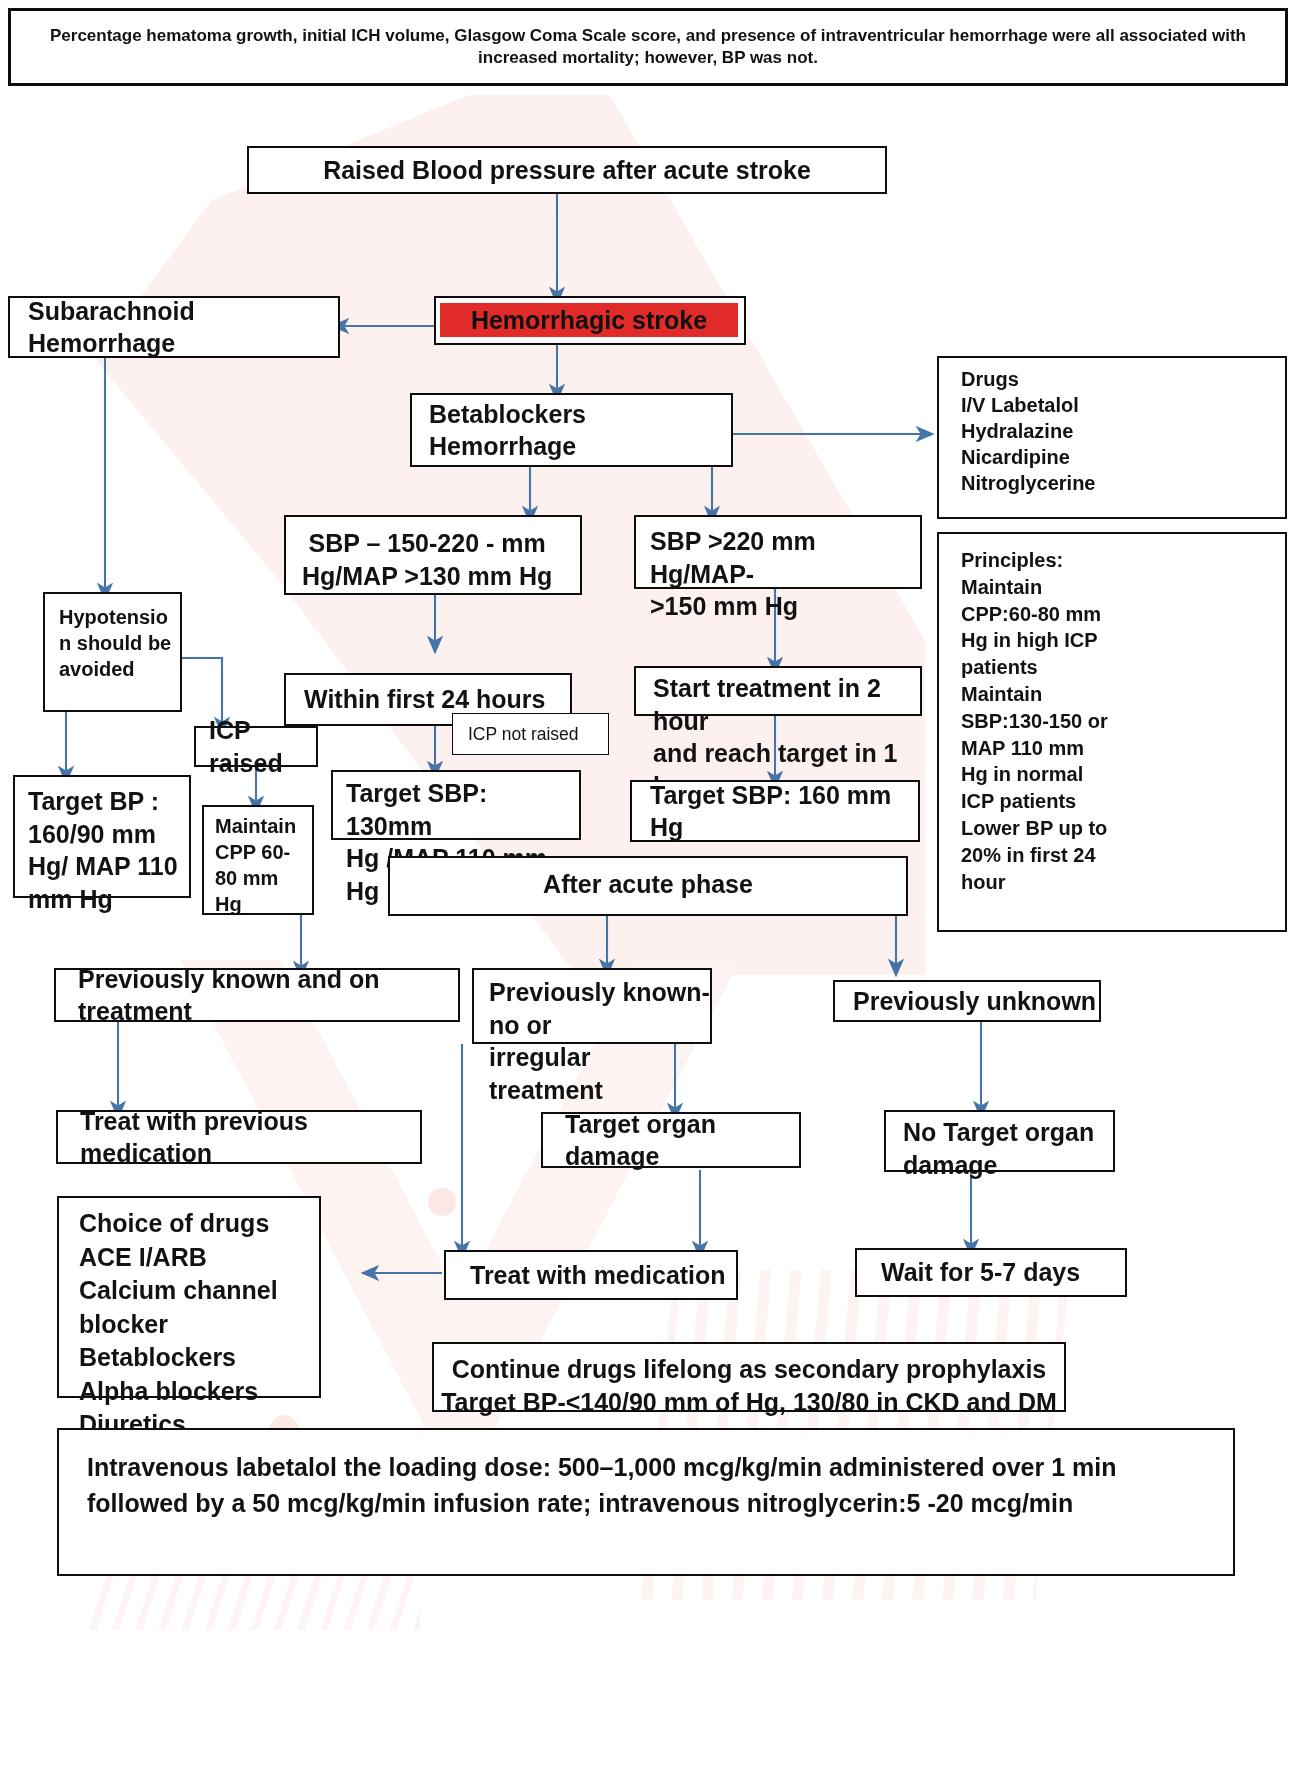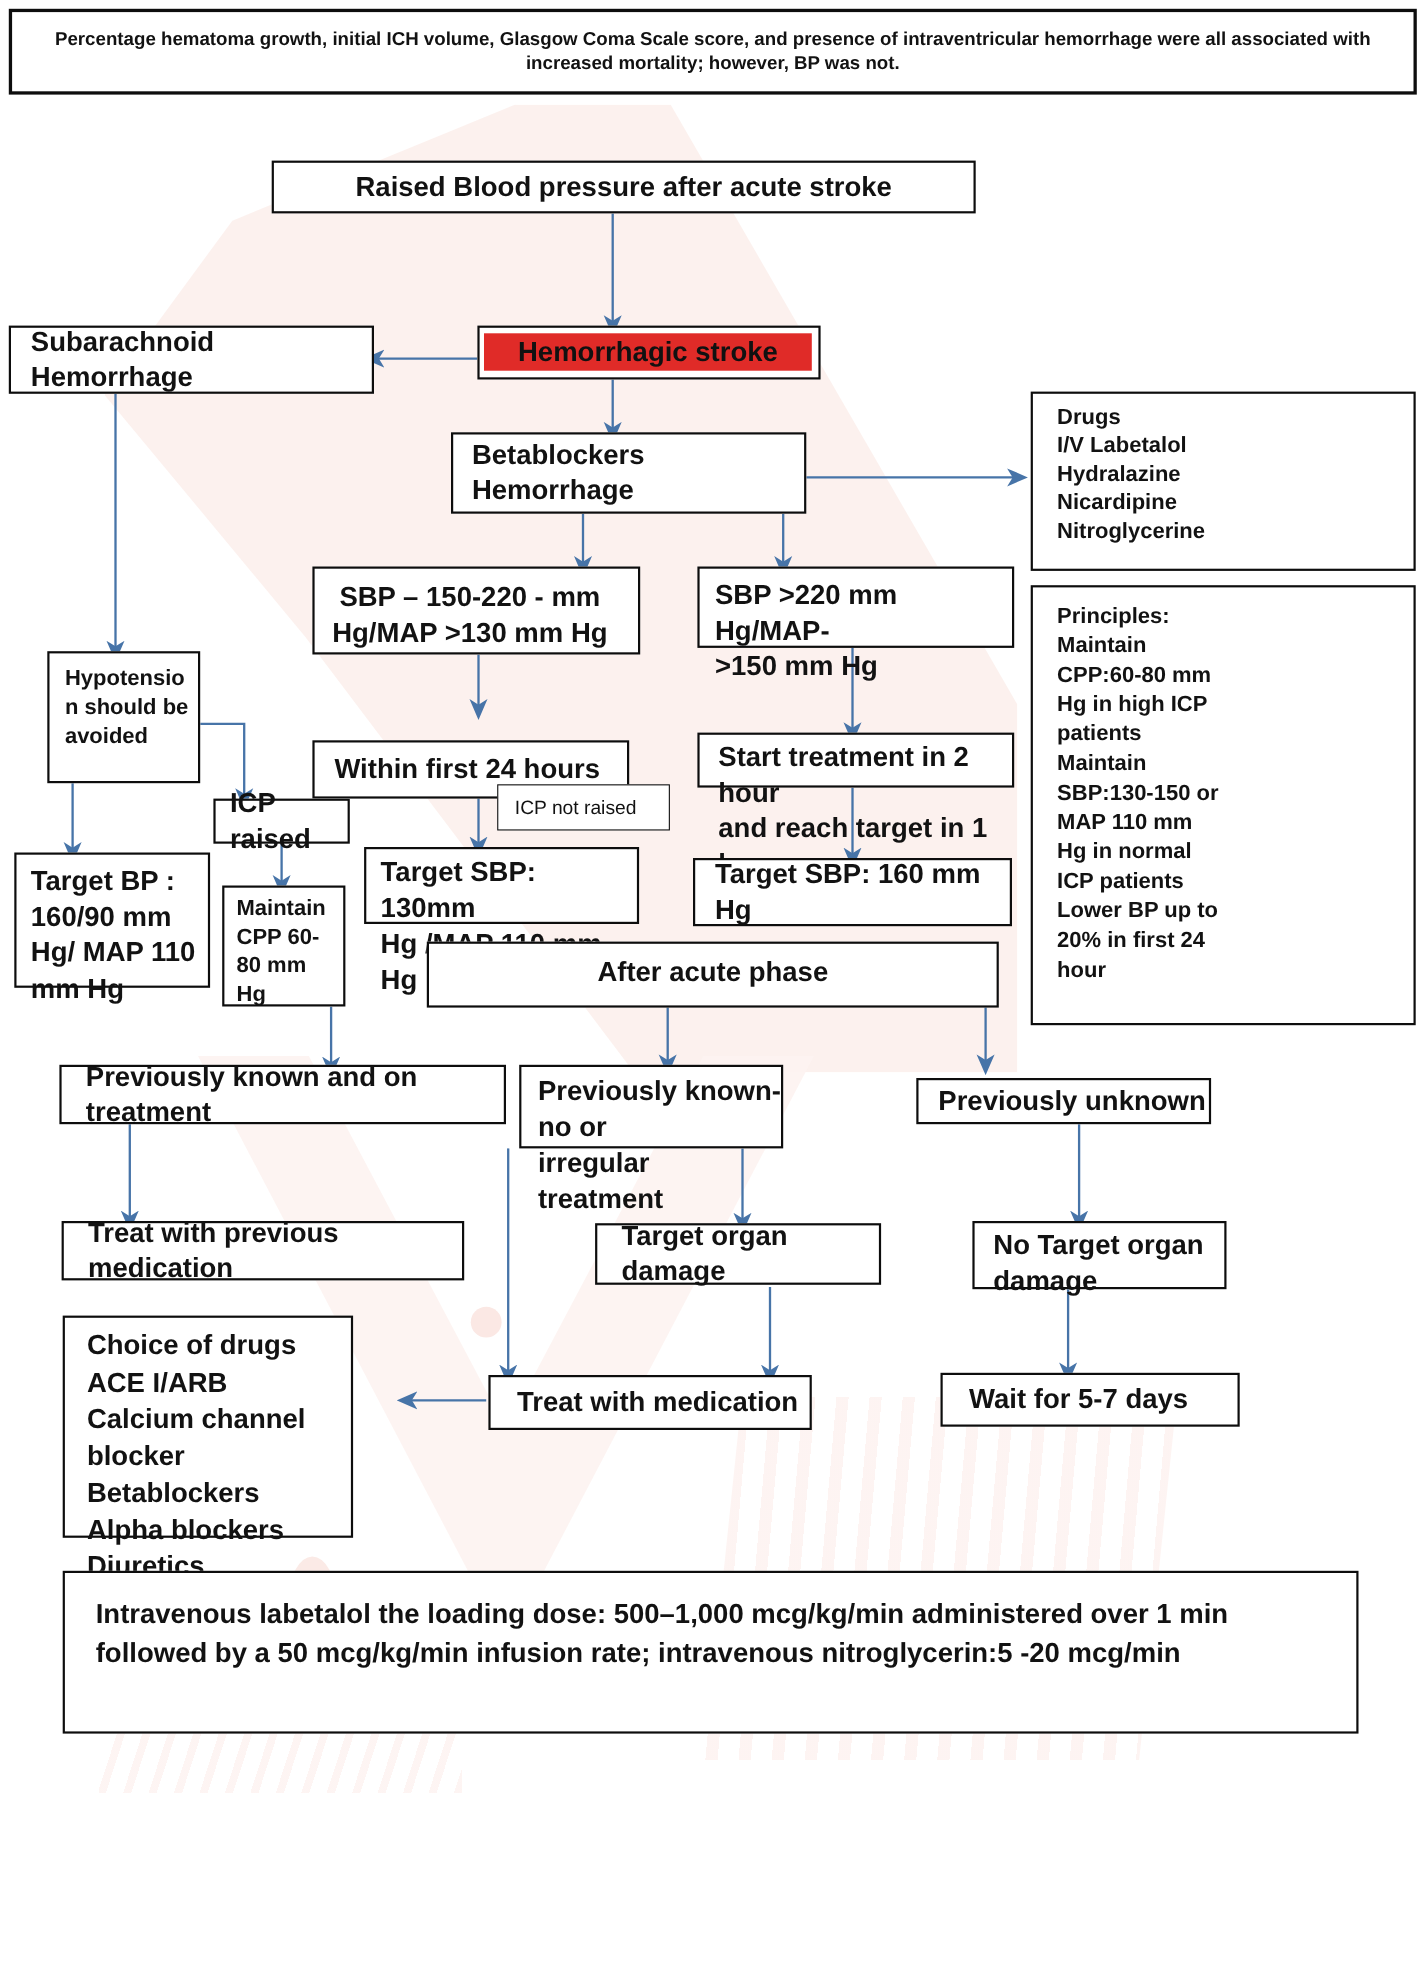--- a/index.html
+++ b/index.html
@@ -333,18 +333,22 @@
   </div>
 
   <div class="node midleft fs-big bold" style="left:444px; top:1250px; width:294px; height:50px; padding-left:24px;">
     <span class="txt">Treat with medication</span>
   </div>
 
   <div class="node midleft fs-big bold" style="left:855px; top:1248px; width:272px; height:49px; padding-left:24px;">
     <span class="txt">Wait for 5-7 days</span>
   </div>
 
+  <div class="node topcenter fs-big bold" style="left:432px; top:1342px; width:634px; height:70px; padding-top:9px;">
+    <span class="txt">Continue drugs lifelong as secondary prophylaxis
+Target BP-&lt;140/90 mm of Hg, 130/80 in CKD and DM</span>
+  </div>
 
   <div class="node topleft fs-big bold" style="left:57px; top:1428px; width:1178px; height:148px; padding:20px 28px 0 28px; line-height:1.42;">
     <span class="txt">Intravenous labetalol the loading dose: 500–1,000 mcg/kg/min administered over 1 min followed by a 50 mcg/kg/min infusion rate; intravenous nitroglycerin:5 -20 mcg/min</span>
   </div>
 
 </div>
 
 </body></html>

